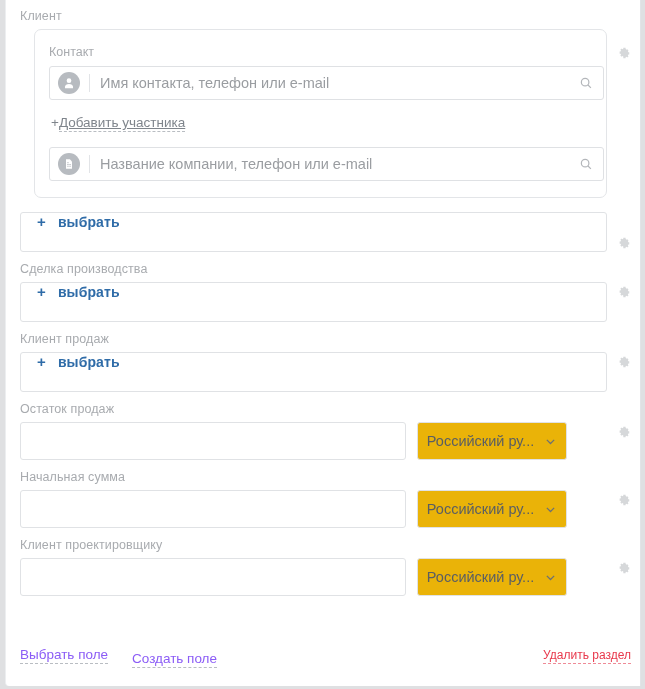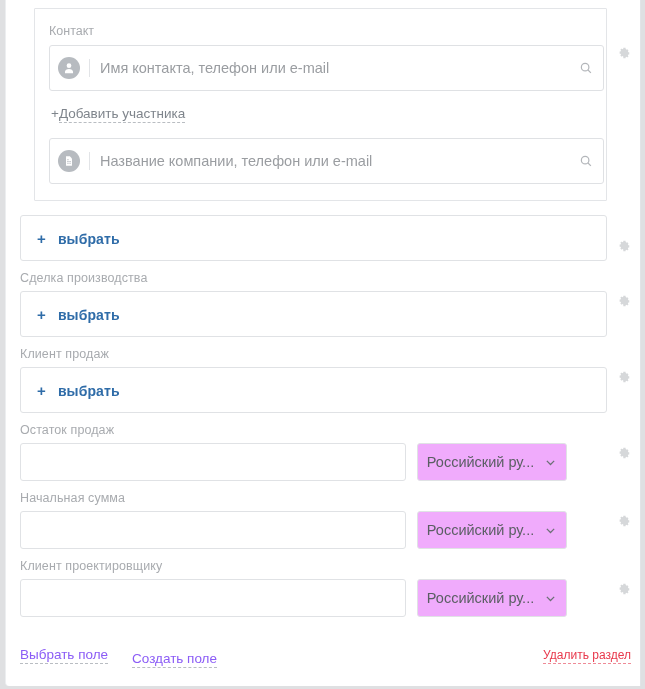--- a/index.html
+++ b/index.html
@@ -61,36 +61,36 @@
     height: 14px;
     opacity: 1;
   }
   .gear svg { display:block; width:14px; height:14px; fill:#d6d8da; }
 
   
   .client-group-wrap { position: relative; }
   .client-box {
     margin: 0 33px 0 14px;
     border: 1px solid #e3e5e8;
-    border-radius: 1px;
+    border-radius: 7px;
     padding: 14px 2px 16px 14px;
     background: #fff;
   }
   .client-box .sub-label {
     font-size: 12.5px;
     color: #a8abaf;
     line-height: 16px;
     padding-bottom: 6px;
   }
 
   .lookup {
     position: relative;
     display: flex;
     align-items: center;
-    height: 46px;
+    height: 34px;
     border: 1px solid #dfe1e4;
     border-radius: 3px;
     background: #fff;
     padding: 0 10px 0 8px;
   }
   .lookup .avatar {
     flex: 0 0 auto;
     width: 22px; height: 22px;
     border-radius: 50%;
     background: #b7bbc0;
@@ -120,30 +120,31 @@
     color: #7f858c;
     line-height: 18px;
     display: inline-block;
     cursor: pointer;
     white-space: nowrap;
   }
   .add-link .plus { color: #7f858c; }
   .add-link .txt {
     border-bottom: 1px dashed #b9bdc2;
     padding-bottom: 1px;
+    text-decoration: underline;
   }
 
   
   .choose-box {
     margin-right: 33px;
-    height: 46px;
+    height: 40px;
     border: 1px solid #e0e2e5;
     border-radius: 3px;
     display: flex;
-    align-items: center;
+    align-items: flex-start;
     padding-left: 16px;
     background: #fff;
   }
   .choose-txt {
     font-size: 14px;
     color: #2f6ca8;
     font-weight: bold;
     letter-spacing: .1px;
     white-space: nowrap;
   }
@@ -161,21 +162,21 @@
     border: 1px solid #e0e2e5;
     border-radius: 3px;
     background: #fff;
   }
   .currency-sel {
     margin-left: 11px;
     width: 150px;
     height: 38px;
     border: 1px solid #e0e2e5;
     border-radius: 3px;
-    background: #f0abfc;
+    background: #eab308;
     display: flex;
     align-items: center;
     justify-content: center;
     gap: 10px;
     cursor: pointer;
   }
   .currency-sel .cv {
     font-size: 14.5px;
     color: #5a5e63;
     white-space: nowrap;
@@ -215,20 +216,21 @@
   .sp-9  { height: 9px; }
 </style>
 </head>
 <body>
 
 <div id="app">
   <div class="card">
     <div class="card-inner">
 
       <div class="field-row client-group-wrap">
+        <div class="field-label">Клиент</div>
 
         <div class="gear" style="top:38px;">
           <svg viewBox="0 0 16 16" aria-hidden="true">
               <path d="M8 5.2a2.8 2.8 0 100 5.6 2.8 2.8 0 000-5.6zm0 4.2a1.4 1.4 0 110-2.8 1.4 1.4 0 010 2.8z"></path>
               <path d="M14 7h-1.1a4.9 4.9 0 00-.5-1.2l.8-.8-1.4-1.4-.8.8A4.9 4.9 0 009.8 3.1V2H7.2v1.1c-.4.1-.8.3-1.2.5l-.8-.8-1.4 1.4.8.8c-.2.4-.4.8-.5 1.2H3v2.6h1.1c.1.4.3.8.5 1.2l-.8.8 1.4 1.4.8-.8c.4.2.8.4 1.2.5V14h2.6v-1.1c.4-.1.8-.3 1.2-.5l.8.8 1.4-1.4-.8-.8c.2-.4.4-.8.5-1.2H14V7z"></path>
             </svg>
         </div>
 
         <div class="client-box">
 

